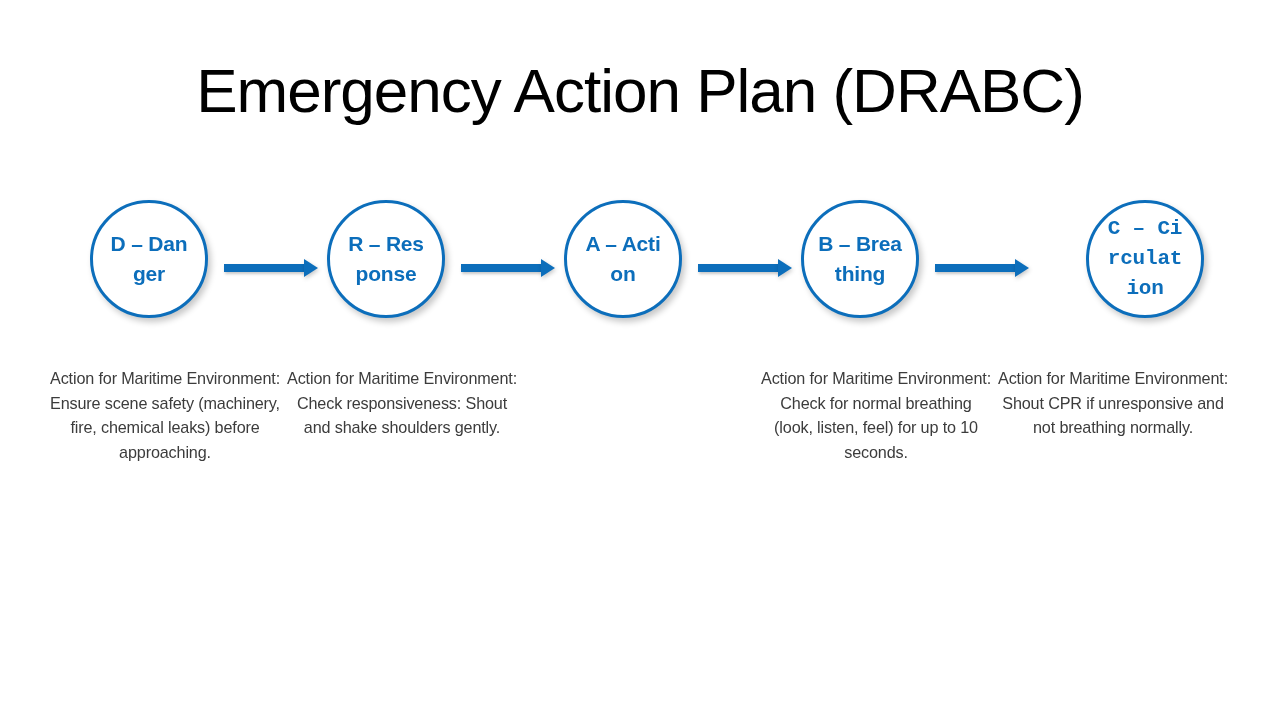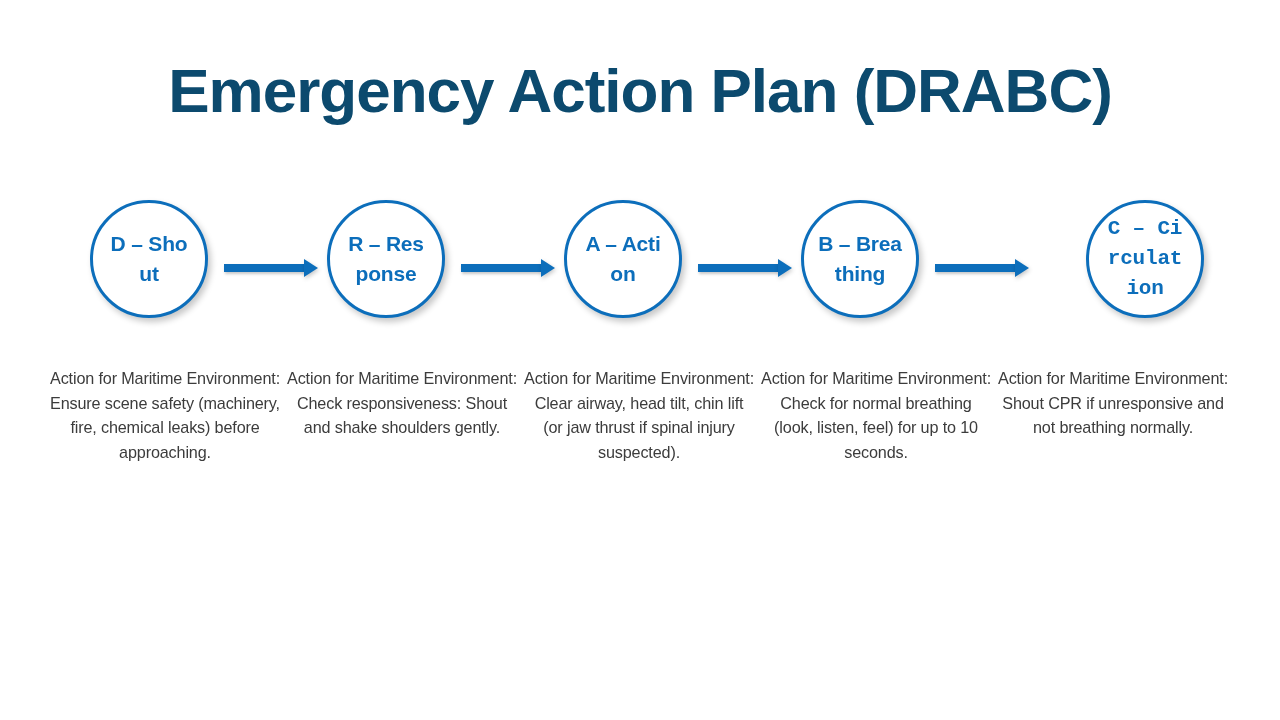--- a/index.html
+++ b/index.html
@@ -23,23 +23,23 @@
   }
 
   
   .slide-title {
     position: absolute;
     left: 0;
     top: 56px;
     width: 1280px;
     text-align: center;
     font-size: 62px;
-    font-weight: bold;
+    font-weight: normal;
     letter-spacing: -1.0px;
-    color: #0c4a6e;
+    color: #000000;
     line-height: 1.12;
     white-space: nowrap;
   }
 
   
   .flow {
     position: absolute;
     left: 90px;
     top: 196px;
     width: 1110px;
@@ -124,21 +124,21 @@
 <body>
 
 <div class="slide">
 
   <div class="slide-title">Emergency Action Plan (DRABC)</div>
 
   <div class="flow">
 
     <div class="node-wrap" style="left:0px;">
       <div class="circle">
-        <span class="circle-label">D – Shout</span>
+        <span class="circle-label">D – Danger</span>
       </div>
     </div>
 
     <div class="arrow" style="left:134px; width:94px;">
       <div class="arrow-shaft" style="width:80px;"></div>
       <div class="arrow-head" style="left:80px;"></div>
     </div>
 
     <div class="node-wrap" style="left:237px;">
       <div class="circle">
@@ -178,19 +178,18 @@
         <span class="circle-label">C – Circulation</span>
       </div>
     </div>
 
   </div>
 
   <div class="caption" style="left:287px;">Action for Maritime Environment: Check responsiveness: Shout and shake shoulders gently.</div>
 
   <div class="caption" style="left:50px;">Action for Maritime Environment: Ensure scene safety (machinery, fire, chemical leaks) before approaching.</div>
 
-  <div class="caption" style="left:524px;">Action for Maritime Environment: Clear airway, head tilt, chin lift (or jaw thrust if spinal injury suspected).</div>
 
   <div class="caption" style="left:761px;">Action for Maritime Environment: Check for normal breathing (look, listen, feel) for up to 10 seconds.</div>
 
   <div class="caption" style="left:998px;">Action for Maritime Environment: Shout CPR if unresponsive and not breathing normally.</div>
 
 </div>
 
 </body></html>

